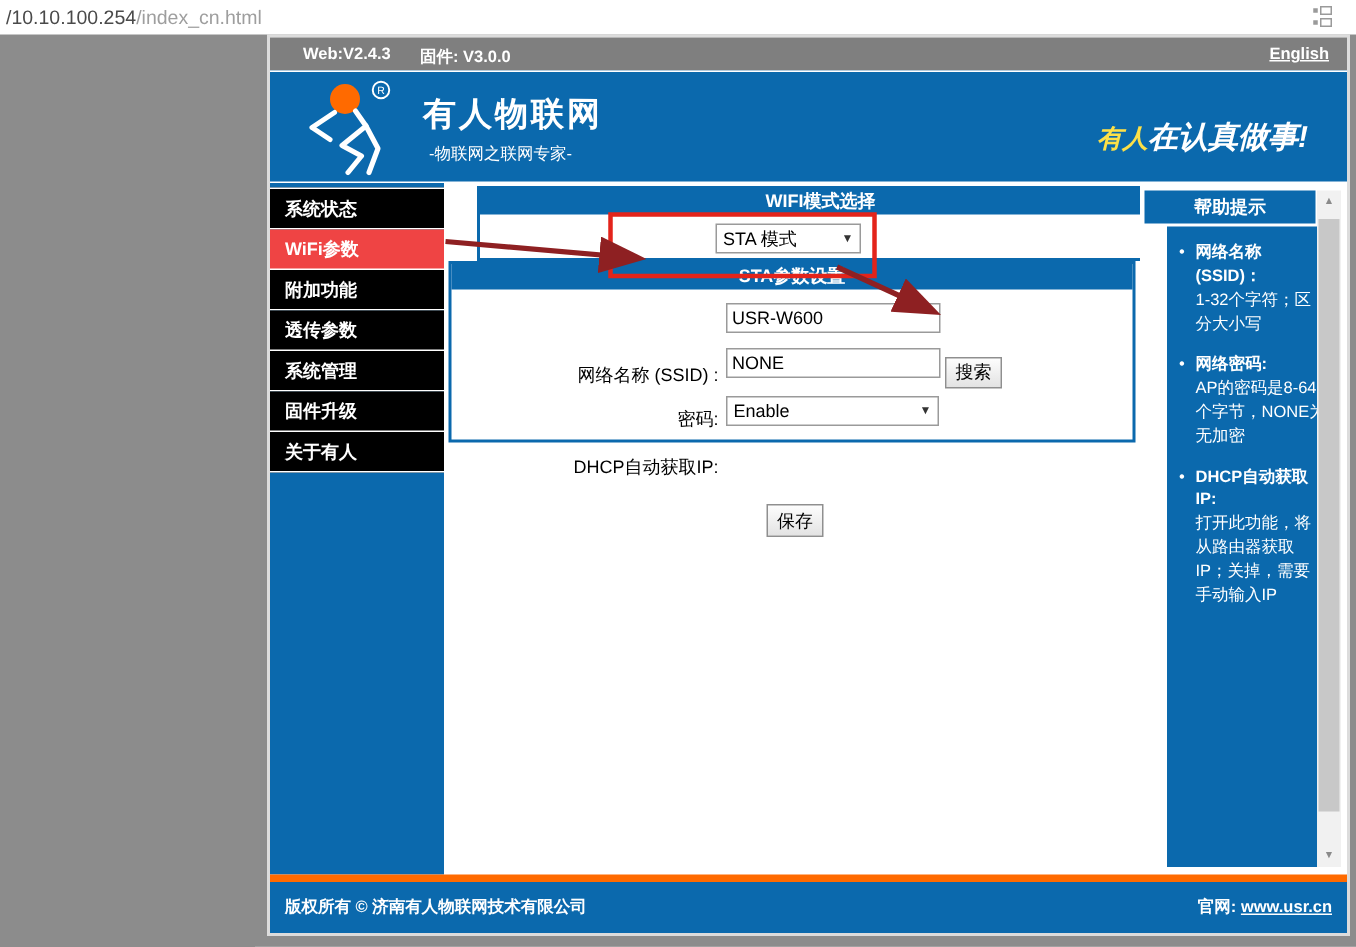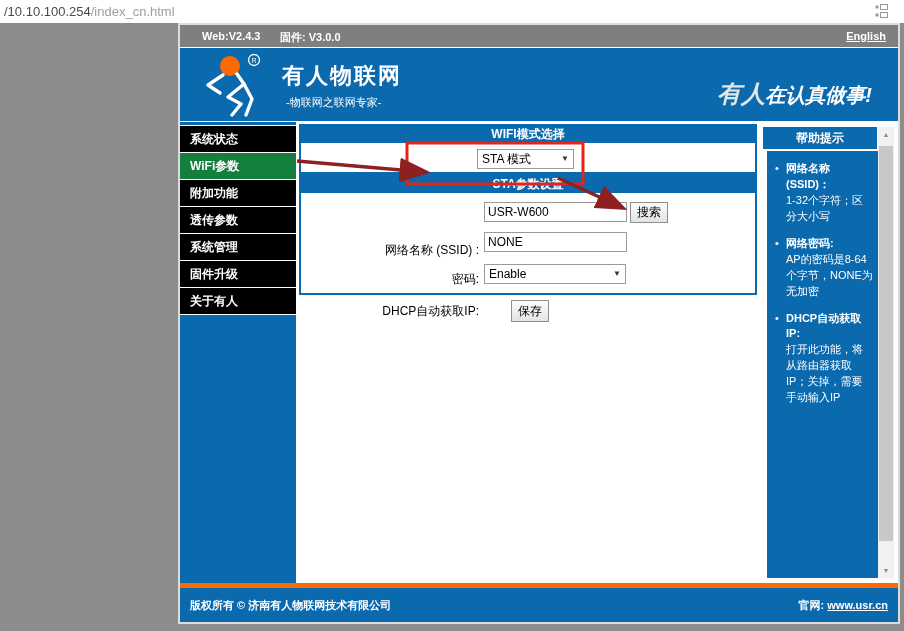--- a/index.html
+++ b/index.html
@@ -17,43 +17,43 @@
   
   #topbar{left:0;top:0;width:718px;height:22px;background:#7f7f7f;color:#fff;font-size:11px;font-weight:bold;}
   #topbar .ver{position:absolute;top:5px;}
   #english-link{position:absolute;right:12px;top:5px;color:#fff;text-decoration:underline;cursor:pointer;}
 
   
   #band{left:0;top:22px;width:718px;height:73px;background:#0b69ad;border-top:1px solid #fff;}
   #brand-name{left:102px;top:13px;color:#fff;font-size:22px;font-weight:bold;letter-spacing:2px;}
   #brand-tagline{left:106px;top:47px;color:#fff;font-size:11px;}
   #slogan{right:26px;top:30px;font-style:italic;font-weight:bold;white-space:nowrap;}
-  #slogan .hl{color:#e5e5e5;font-size:24px;}
+  #slogan .hl{color:#fde047;font-size:17px;}
   #slogan .rest{color:#ffffff;font-size:20px;}
 
   
   #sidebar{left:0;top:97px;width:116px;height:461px;background:#0b69ad;}
   .menu-item{position:relative;height:26px;line-height:26px;padding-left:10px;color:#fff;font-size:12px;font-weight:bold;border-bottom:1px solid #fff;cursor:pointer;background:#000000;}
   .menu-item.first{border-top:1px solid #fff;margin-top:3px;}
-  .menu-item.active{background:#15803d;}
+  .menu-item.active{background:#ef4444;}
 
   
   #main{left:119px;top:97px;width:458px;height:461px;background:#fff;}
   .sec-box{position:absolute;left:0;width:454px;border:2px solid #0b69ad;background:#fff;}
   .sec-head{height:17px;line-height:17px;background:#0b69ad;color:#fff;font-size:12px;font-weight:bold;text-align:center;}
   .fld-label{position:absolute;left:0;width:180px;text-align:right;font-size:12px;color:#000;margin-top:36px;}
   .txt-input{position:absolute;height:16px;border:1px solid #9a9a9a;font-size:12px;padding:1px 3px;font-family:"Liberation Sans","DejaVu Sans",sans-serif;}
   .fake-select{position:absolute;background:#fff;border:1px solid #9a9a9a;font-size:12px;line-height:18px;padding-left:4px;cursor:pointer;}
   .fake-select .caret{position:absolute;right:4px;top:0;font-size:8px;color:#333;line-height:18px;}
-  .btn{position:absolute;background:linear-gradient(#fdfdfd,#e3e3e3);border:1px solid #8f8f8f;font-size:12px;text-align:center;cursor:pointer;color:#000;}
+  .btn{position:absolute;background:linear-gradient(#fdfdfd,#e3e3e3);border:1px solid #8f8f8f;font-size:12px;text-align:center;cursor:pointer;color:#000;margin-top:36px;}
 
   
   #help{left:580px;top:97px;width:138px;height:461px;background:#fff;}
   #help-title{position:absolute;left:3px;top:5px;width:114px;height:22px;line-height:22px;background:#0b69ad;color:#ffffff;font-size:12px;font-weight:bold;text-align:center;}
-  #help-body{position:absolute;left:7px;top:29px;width:98px;height:411px;background:#0b69ad;color:#fff;font-size:11px;padding:10px 8px 6px 8px;line-height:1.45;}
+  #help-body{position:absolute;left:18px;top:29px;width:98px;height:411px;background:#0b69ad;color:#fff;font-size:11px;padding:10px 8px 6px 8px;line-height:1.45;}
   .help-item{position:relative;padding-left:11px;margin-bottom:11px;}
   .help-item::before{content:"•";position:absolute;left:0;top:0;}
   .help-item b{display:block;}
   
   #help-scroll{position:absolute;left:118px;top:5px;width:16px;height:451px;background:#f1f1f1;}
   .scroll-btn{position:absolute;left:0;width:16px;height:15px;color:#8a8a8a;font-size:7px;text-align:center;line-height:15px;cursor:pointer;}
   #scroll-thumb{position:absolute;left:1px;top:19px;width:14px;height:395px;background:#c8c8c8;cursor:pointer;}
 
   
   #footer-line{left:0;top:558px;width:718px;height:5px;background:#ff6a00;}
@@ -107,21 +107,21 @@
       <div class="menu-item active">WiFi参数</div>
       <div class="menu-item">附加功能</div>
       <div class="menu-item">透传参数</div>
       <div class="menu-item">系统管理</div>
       <div class="menu-item">固件升级</div>
       <div class="menu-item">关于有人</div>
     </div>
 
     <div class="abs" id="main">
 
-      <div class="sec-box" style="top:2px;height:46px;">
+      <div class="sec-box" style="top:2px;height:46px;margin-left:19px;">
         <div class="sec-head">WIFI模式选择</div>
       </div>
       <div class="fld-label" style="top:30px;width:174px;">模式选择:</div>
       <div class="fake-select" style="left:178px;top:27px;width:91px;height:18px;">
         <span>STA 模式</span>
         <span class="caret">▼</span>
       </div>
 
       <div class="sec-box" style="top:52px;height:117px;">
         <div class="sec-head">STA参数设置</div>

